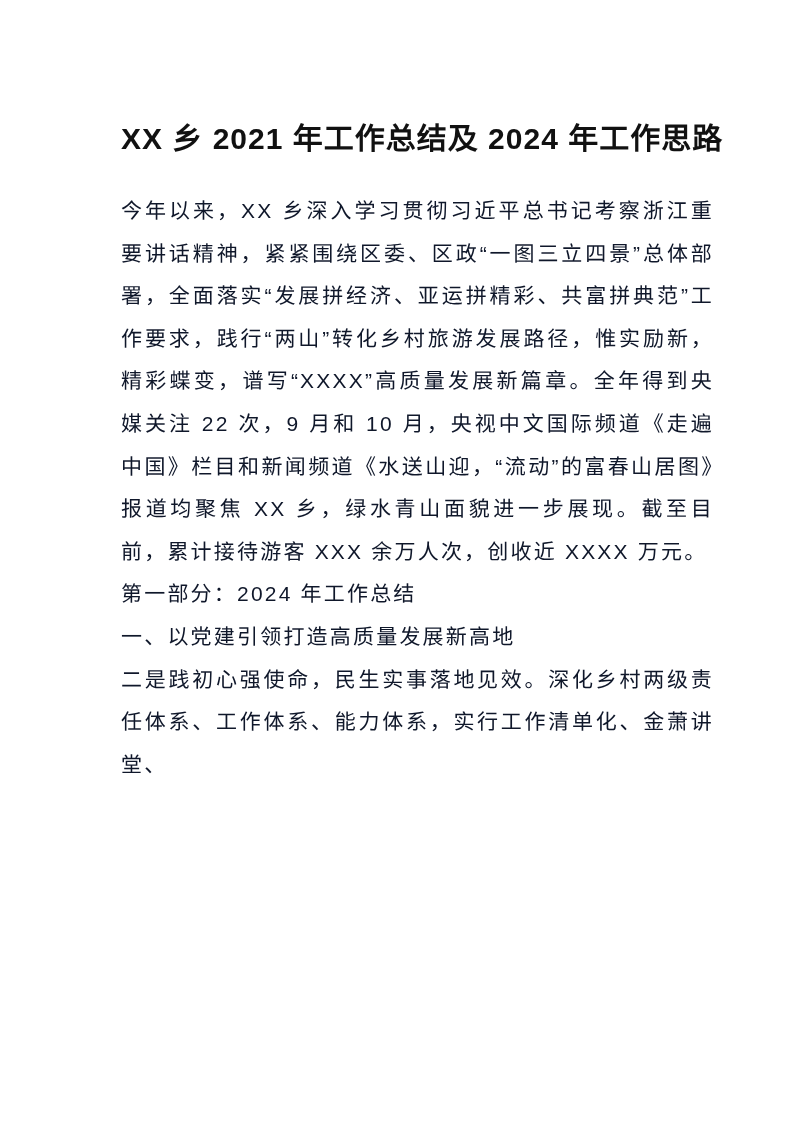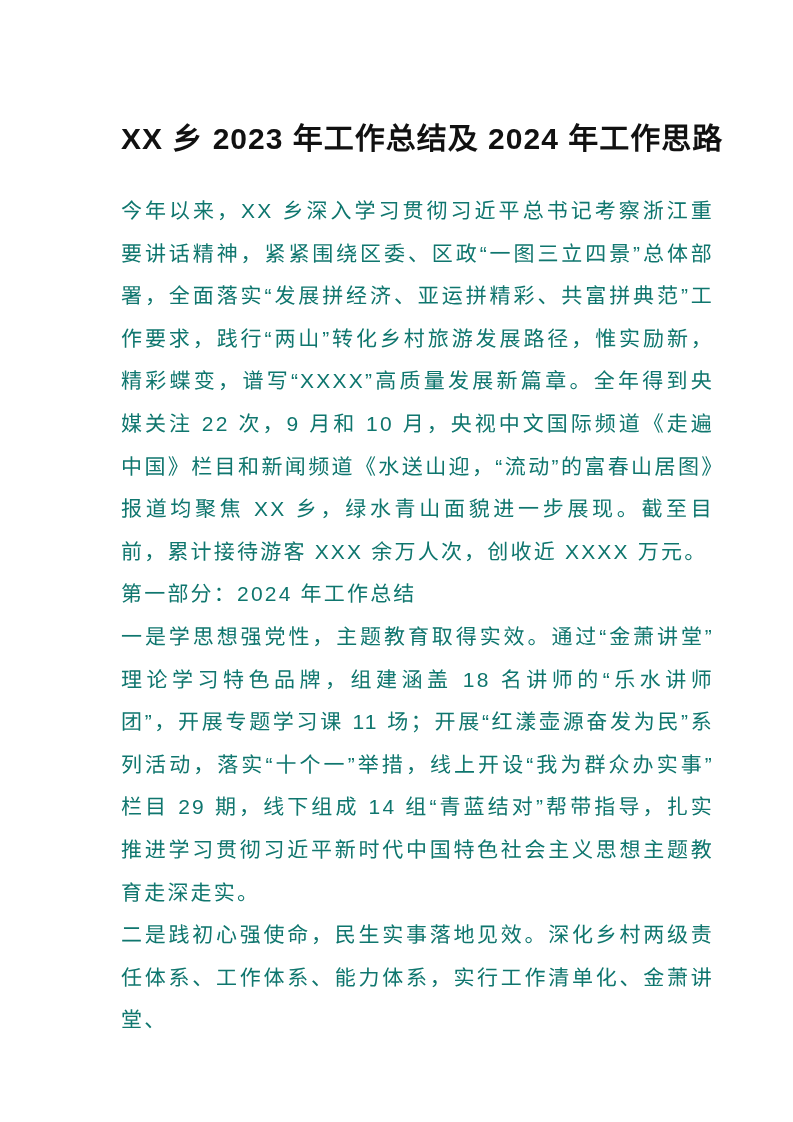--- a/index.html
+++ b/index.html
@@ -39,38 +39,38 @@
     white-space: nowrap;
   }
 
   .doc-body p {
     font-size: 21px;
     font-weight: 400;
     line-height: 42.6px;
     text-align: justify;
     text-justify: inter-character;
     letter-spacing: 2.2px;
-    color: #0f766e;
+    color: #0f172a;
     margin: 0;
     word-break: break-all;
   }
 </style>
 </head>
 <body>
 
 <div class="page">
   <div class="doc-content">
 
-    <h1 class="doc-title">XX 乡 2023 年工作总结及 2024 年工作思路</h1>
+    <h1 class="doc-title">XX 乡 2021 年工作总结及 2024 年工作思路</h1>
 
     <div class="doc-body">
       <p>今年以来，XX 乡深入学习贯彻习近平总书记考察浙江重要讲话精神，紧紧围绕区委、区政“一图三立四景”总体部署，全面落实“发展拼经济、亚运拼精彩、共富拼典范”工作要求，践行“两山”转化乡村旅游发展路径，惟实励新，精彩蝶变，谱写“XXXX”高质量发展新篇章。全年得到央媒关注 22 次，9 月和 10 月，央视中文国际频道《走遍中国》栏目和新闻频道《水送山迎，“流动”的富春山居图》报道均聚焦 XX 乡，绿水青山面貌进一步展现。截至目前，累计接待游客 XXX 余万人次，创收近 XXXX 万元。</p>
 
       <p>第一部分：2024 年工作总结</p>
 
+      <p>一、以党建引领打造高质量发展新高地</p>
 
-      <p>一是学思想强党性，主题教育取得实效。通过“金萧讲堂”理论学习特色品牌，组建涵盖 18 名讲师的“乐水讲师团”，开展专题学习课 11 场；开展“红漾壶源奋发为民”系列活动，落实“十个一”举措，线上开设“我为群众办实事”栏目 29 期，线下组成 14 组“青蓝结对”帮带指导，扎实推进学习贯彻习近平新时代中国特色社会主义思想主题教育走深走实。</p>
 
       <p>二是践初心强使命，民生实事落地见效。深化乡村两级责任体系、工作体系、能力体系，实行工作清单化、金萧讲堂、</p>
     </div>
 
   </div>
 </div>
 
 </body></html>

